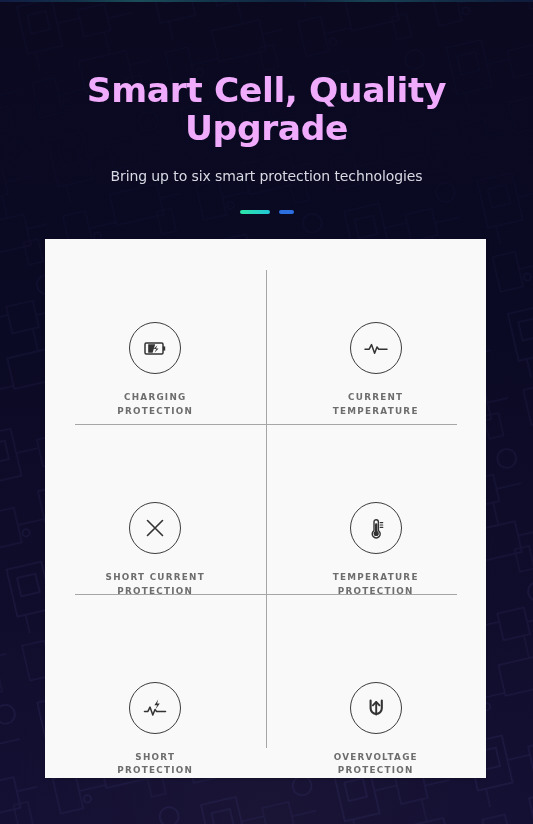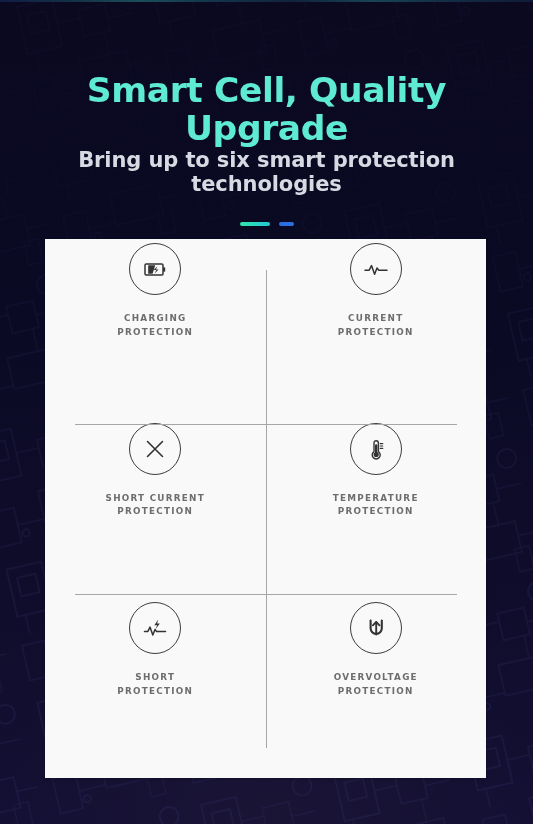--- a/index.html
+++ b/index.html
@@ -46,27 +46,28 @@
     top:0; left:0; right:0;
     text-align:center;
     z-index:3;
   }
 
   #page-title {
     margin-top:72px;
     font-size:34.5px;
     font-weight:700;
     letter-spacing:-0.4px;
-    color:#5eead4;
+    color:#f0abfc;
     line-height:1.1;
   }
 
   #page-subtitle {
-    font-size:21px;
-    font-weight:700;
+    margin-top:20px;
+    font-size:14px;
+    font-weight:400;
     color:#d8dae3;
     letter-spacing:-0.1px;
   }
 
   #dash-group {
     margin-top:26px;
     display:flex;
     justify-content:center;
     align-items:center;
     gap:9px;
@@ -102,21 +103,21 @@
     inset:0;
     display:grid;
     grid-template-columns:1fr 1fr;
     grid-template-rows:1fr 1fr 1fr;
   }
 
   .feature-cell {
     display:flex;
     flex-direction:column;
     align-items:center;
-    justify-content:flex-start;
+    justify-content:flex-end;
     padding-top:4px;
   }
 
   .feature-icon {
     width:52px;
     height:52px;
     border:1.6px solid #3c3c3c;
     border-radius:50%;
     display:flex;
     align-items:center;
@@ -220,21 +221,21 @@
 PROTECTION</span>
     </div>
 
     <div class="feature-cell">
       <span class="feature-icon">
         <svg width="30" height="30" viewBox="0 0 30 30" fill="none" stroke="currentColor" stroke-width="1.5" stroke-linecap="round" stroke-linejoin="round">
           <path d="M4 16.2 h4.2 l2.3 -4.6 l3.1 8.6 l2.4 -6.2 l1.8 2.2 h8.2"></path>
         </svg>
       </span>
       <span class="feature-label">CURRENT
-PROTECTION</span>
+TEMPERATURE</span>
     </div>
 
     <div class="feature-cell">
       <span class="feature-icon">
         <svg width="30" height="30" viewBox="0 0 30 30" fill="none" stroke="currentColor" stroke-width="1.6" stroke-linecap="round">
           <path d="M7.5 7.5 L22.5 22.5 M22.5 7.5 L7.5 22.5"></path>
         </svg>
       </span>
       <span class="feature-label">SHORT CURRENT
 PROTECTION</span>

